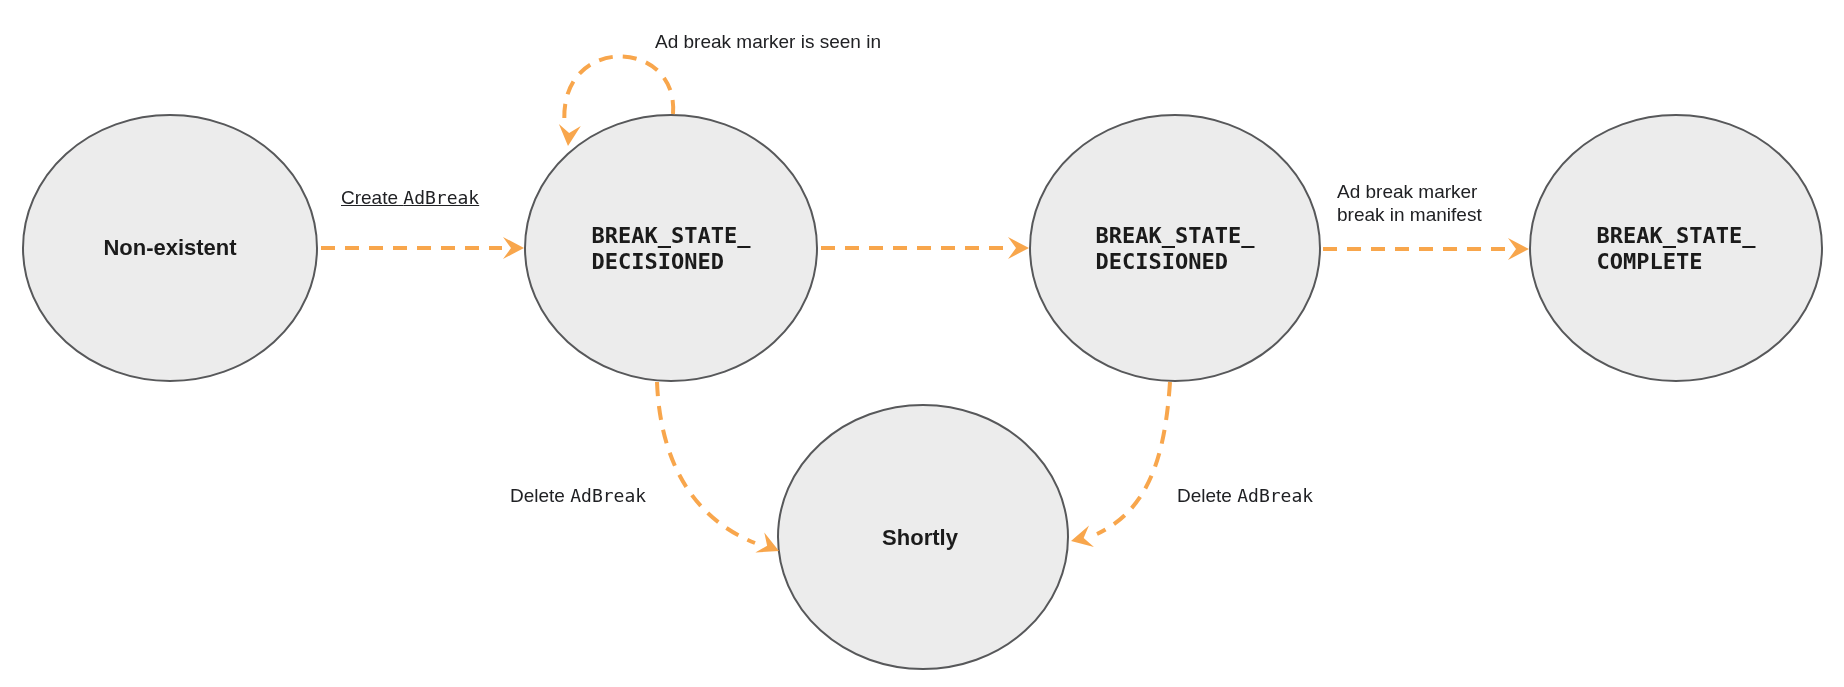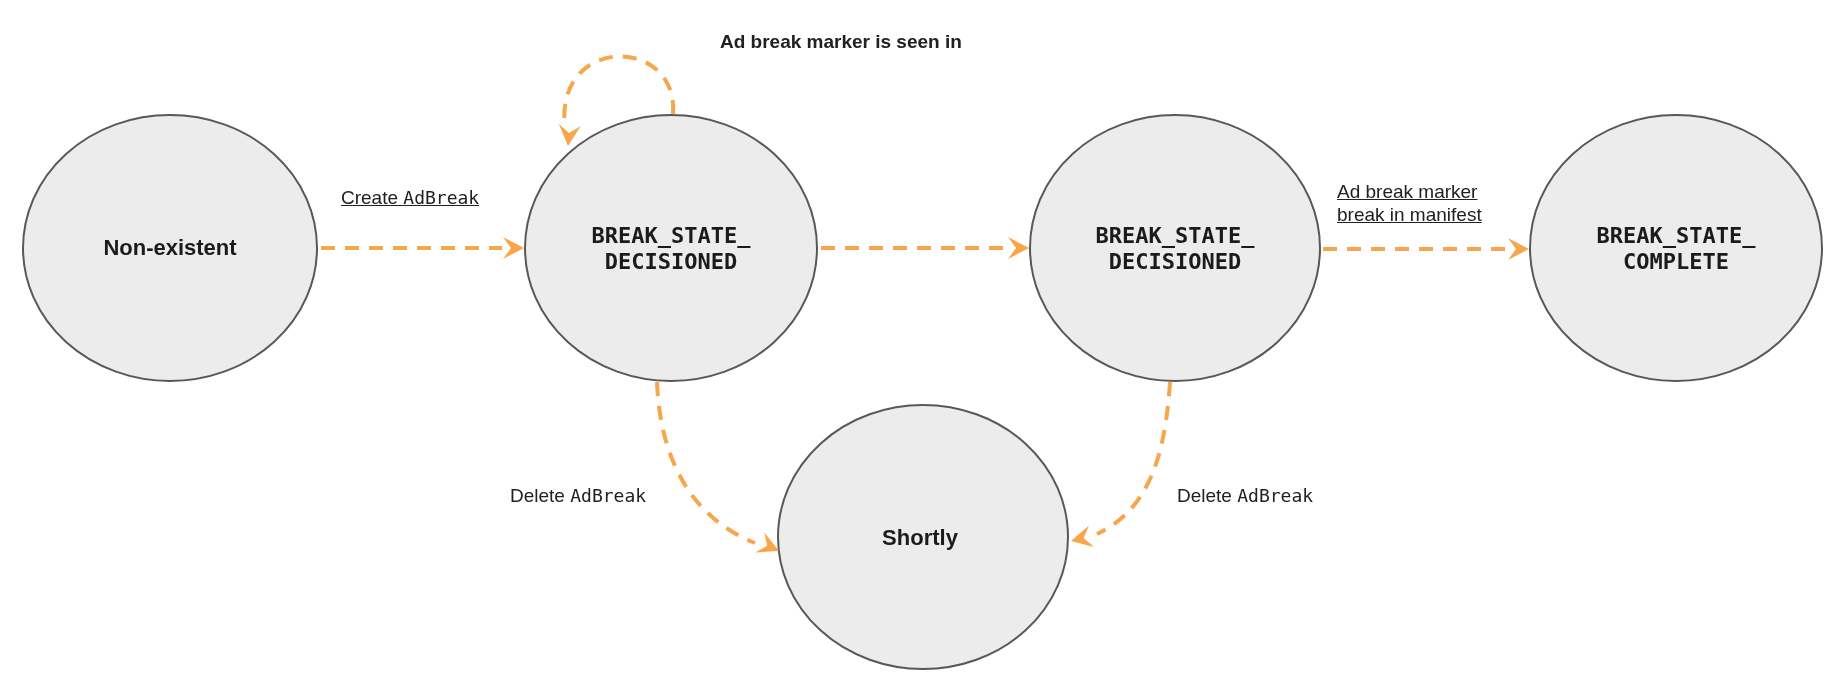--- a/index.html
+++ b/index.html
@@ -17,21 +17,20 @@
     font-family:"Liberation Sans",sans-serif;
     color:var(--text);
   }
   .canvas svg{position:absolute;left:0;top:0;}
   .node-ellipse{fill:var(--node-fill);stroke:var(--node-stroke);stroke-width:2;}
   .edge-path{fill:none;stroke:var(--arrow);stroke-width:4;stroke-dasharray:14 10;stroke-linecap:butt;}
   .edge-head{fill:var(--arrow);stroke:none;}
   .state-label{
     position:absolute;
     transform:translate(-50%,-50%);
-    text-align:center;
     font-family:"DejaVu Sans Mono",monospace;
     font-weight:bold;
     font-size:22px;
     line-height:26px;
     color:#1b1b1b;
     white-space:nowrap;
   }
   .state-label.plain{
     font-family:"Liberation Sans",sans-serif;
     font-size:22px;
@@ -101,26 +100,26 @@
 
   <div class="state-label plain" style="left:920px;top:538px;">
     <span>Shortly</span>
   </div>
 
   <div class="edge-label" style="left:341px;top:186px;text-decoration:underline;">
     <span>Create</span>
     <span class="code">AdBreak</span>
   </div>
 
-  <div class="edge-label" style="left:720px;top:30px;font-weight:bold;">
+  <div class="edge-label" style="left:655px;top:30px;">
     <div>Ad break marker is seen in</div>
   </div>
 
 
-  <div class="edge-label" style="left:1337px;top:180px;text-decoration:underline;">
+  <div class="edge-label" style="left:1337px;top:180px;">
     <div>Ad break marker</div>
     <div>break in manifest</div>
   </div>
 
   <div class="edge-label" style="left:510px;top:484px;">
     <span>Delete</span>
     <span class="code">AdBreak</span>
   </div>
 
   <div class="edge-label" style="left:1177px;top:484px;">

